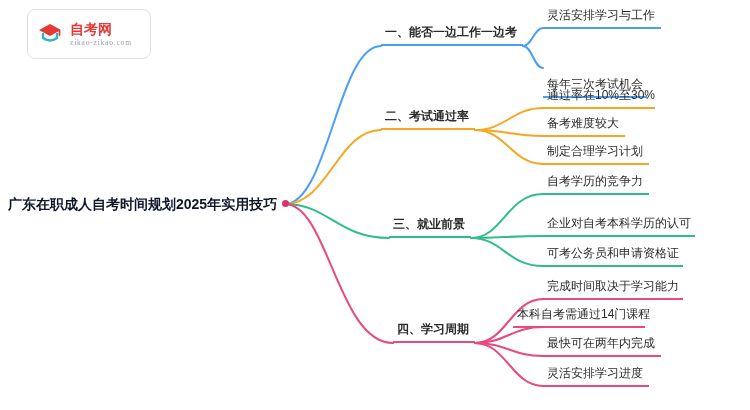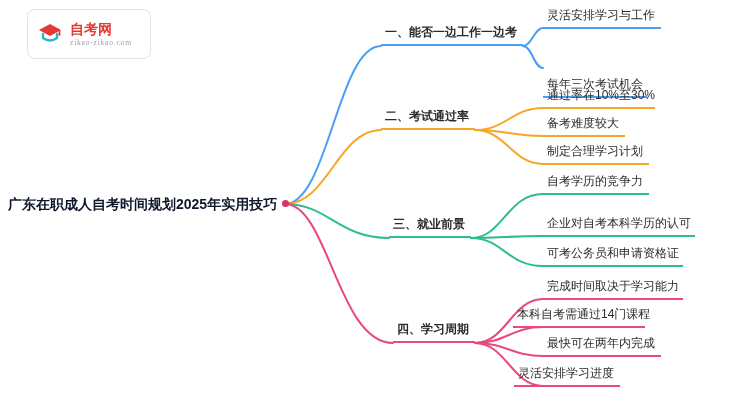--- a/index.html
+++ b/index.html
@@ -85,15 +85,15 @@
   <div class="node leaf" style="left: 543px; top: 115px; width: 82px; border-bottom-color: rgb(245, 166, 35);">备考难度较大</div>
   <div class="node leaf" style="left: 543px; top: 143px; width: 106px; border-bottom-color: rgb(245, 166, 35);">制定合理学习计划</div>
 
   <div class="node leaf" style="left: 543px; top: 173px; width: 106px; border-bottom-color: rgb(47, 190, 138);">自考学历的竞争力</div>
   <div class="node leaf" style="left: 543px; top: 215px; width: 152px; border-bottom-color: rgb(47, 190, 138);">企业对自考本科学历的认可</div>
   <div class="node leaf" style="left: 543px; top: 245px; width: 140px; border-bottom-color: rgb(47, 190, 138);">可考公务员和申请资格证</div>
 
   <div class="node leaf" style="left: 543px; top: 278px; width: 140px; border-bottom-color: rgb(233, 72, 128);">完成时间取决于学习能力</div>
   <div class="node leaf" style="left: 513px; top: 306px; width: 132px; border-bottom-color: rgb(233, 72, 128);">本科自考需通过14门课程</div>
   <div class="node leaf" style="left: 543px; top: 335px; width: 118px; border-bottom-color: rgb(233, 72, 128);">最快可在两年内完成</div>
-  <div class="node leaf" style="left: 514px; top: 365px; width: 106px; border-bottom-color: rgb(233, 72, 128);">灵活安排学习进度</div>
+  <div class="node leaf" style="left: 543px; top: 365px; width: 106px; border-bottom-color: rgb(233, 72, 128);">灵活安排学习进度</div>
 
 </div>
 
 </body></html>

